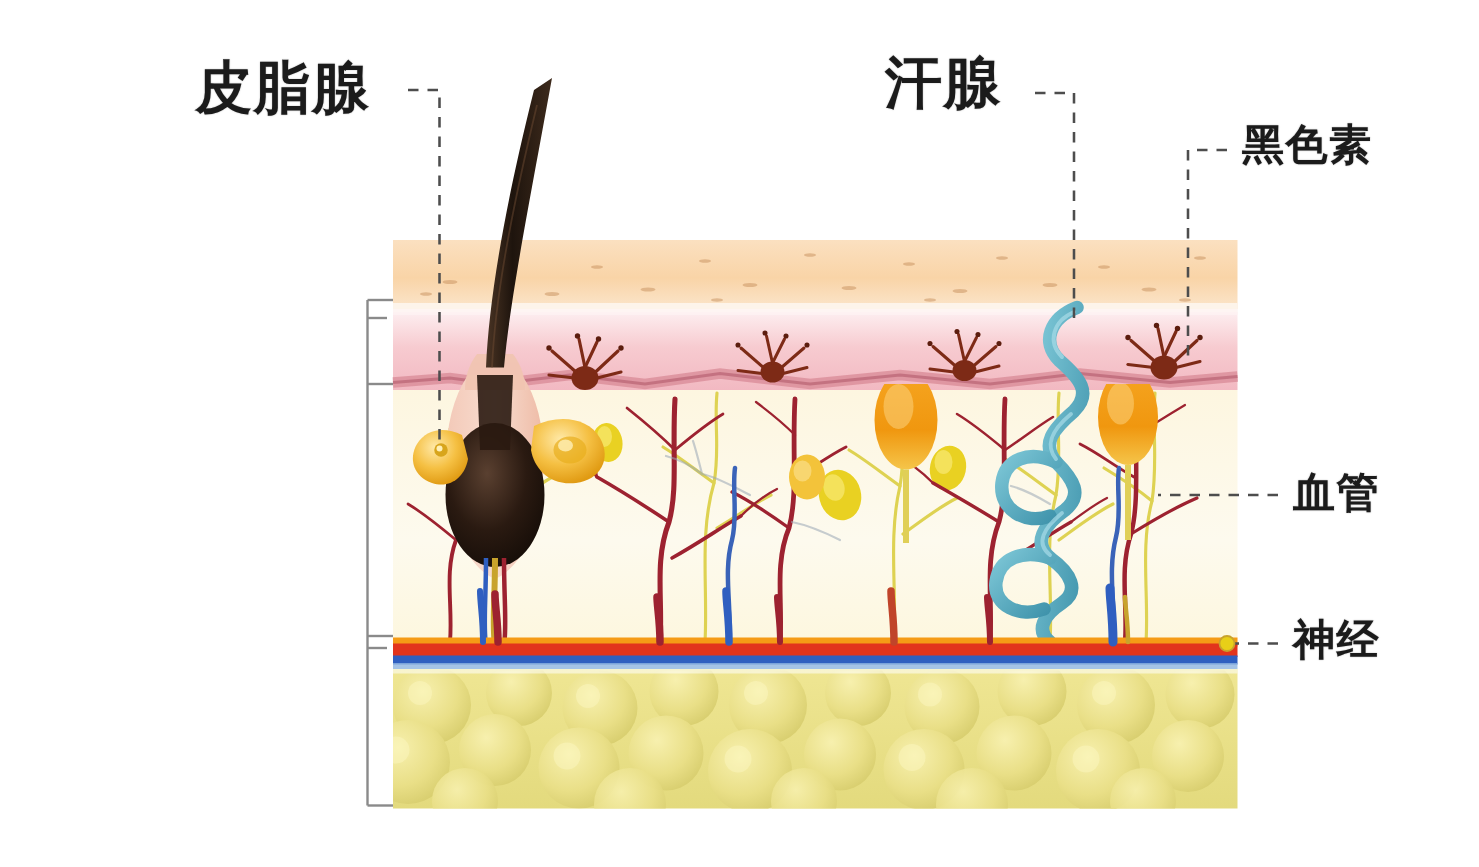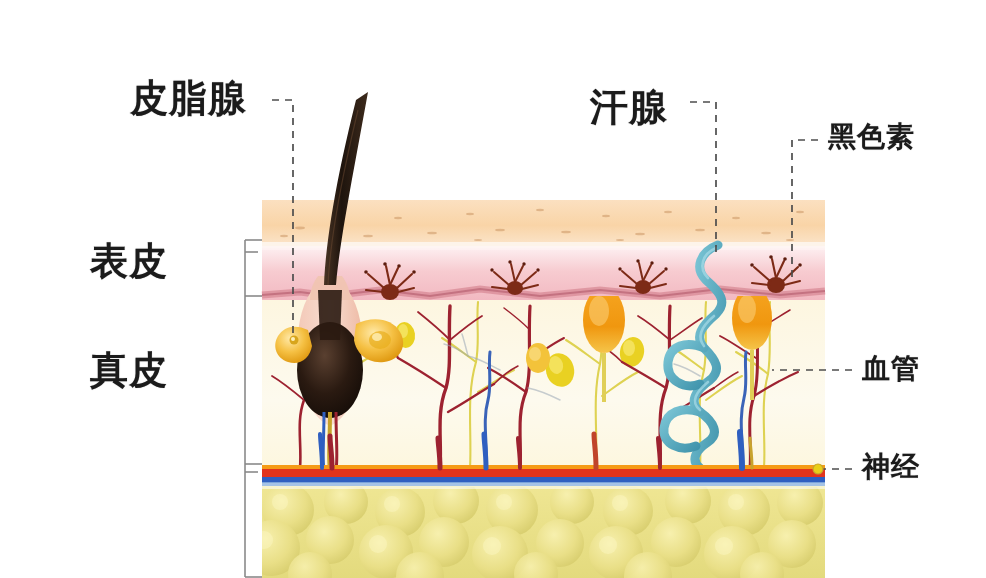--- a/index.html
+++ b/index.html
@@ -8,21 +8,21 @@
     background: #ffffff;
   }
   body {
     width: 986px; height: 578px;
     position: relative;
     overflow: hidden;
     font-family: "DejaVu Sans", "Liberation Sans", sans-serif;
   }
   #stage {
     position: absolute; inset: 0;
-    width: 986px; height: 448px; margin-top: 40px;
+    width: 986px; height: 448px;
   }
   .lbl {
     position: absolute;
     color: #1b1b1b;
     font-weight: 700;
     letter-spacing: 1px;
     white-space: nowrap;
     font-family: "DejaVu Sans", "Liberation Sans", sans-serif;
     text-shadow: 0 0 1px rgba(0,0,0,0.35);
   }
@@ -428,26 +428,24 @@
       <path d="M690 62 L716 62 L716 215"></path>
       <path d="M818 100 L792 100 L792 240"></path>
       <path d="M852 330 L772 330"></path>
       <path d="M852 429 L820 429"></path>
     </g>
     <circle cx="818" cy="429" r="5" fill="#e8cf18" stroke="#c8a32c" stroke-width="1.2"></circle>
   </svg>
 
   <div class="lbl lbl-lg" style="left:130px; top:33px;">皮脂腺</div>
 
-  <div class="lbl lbl-lg" style="left:590px; top:42px;">汗腺</div>
+  <div class="lbl lbl-lg" style="left:590px; top:30px;">汗腺</div>
 
   <div class="lbl lbl-md" style="left:828px; top:78px;">黑色素</div>
 
-  <div class="lbl lbl-lg" style="left:90px; top:196px;">表皮</div>
-
-  <div class="lbl lbl-lg" style="left:90px; top:305px;">真皮</div>
+
 
 
   <div class="lbl lbl-md" style="left:862px; top:408px;">神经</div>
 
   <div class="lbl lbl-md" style="left:862px; top:310px;">血管</div>
 
 </div>
 
 </body></html>

